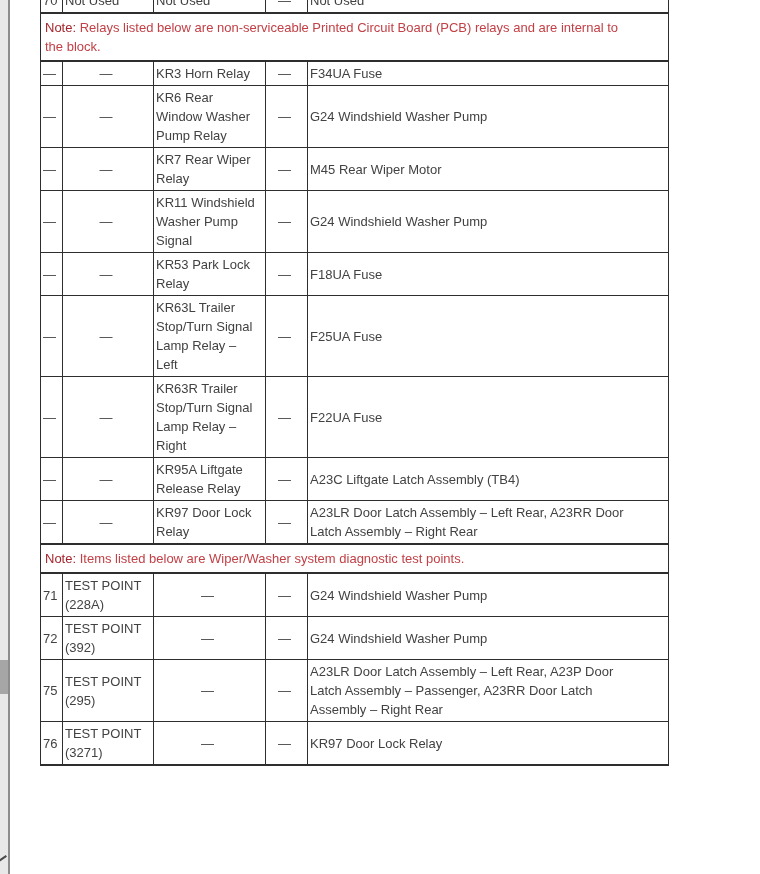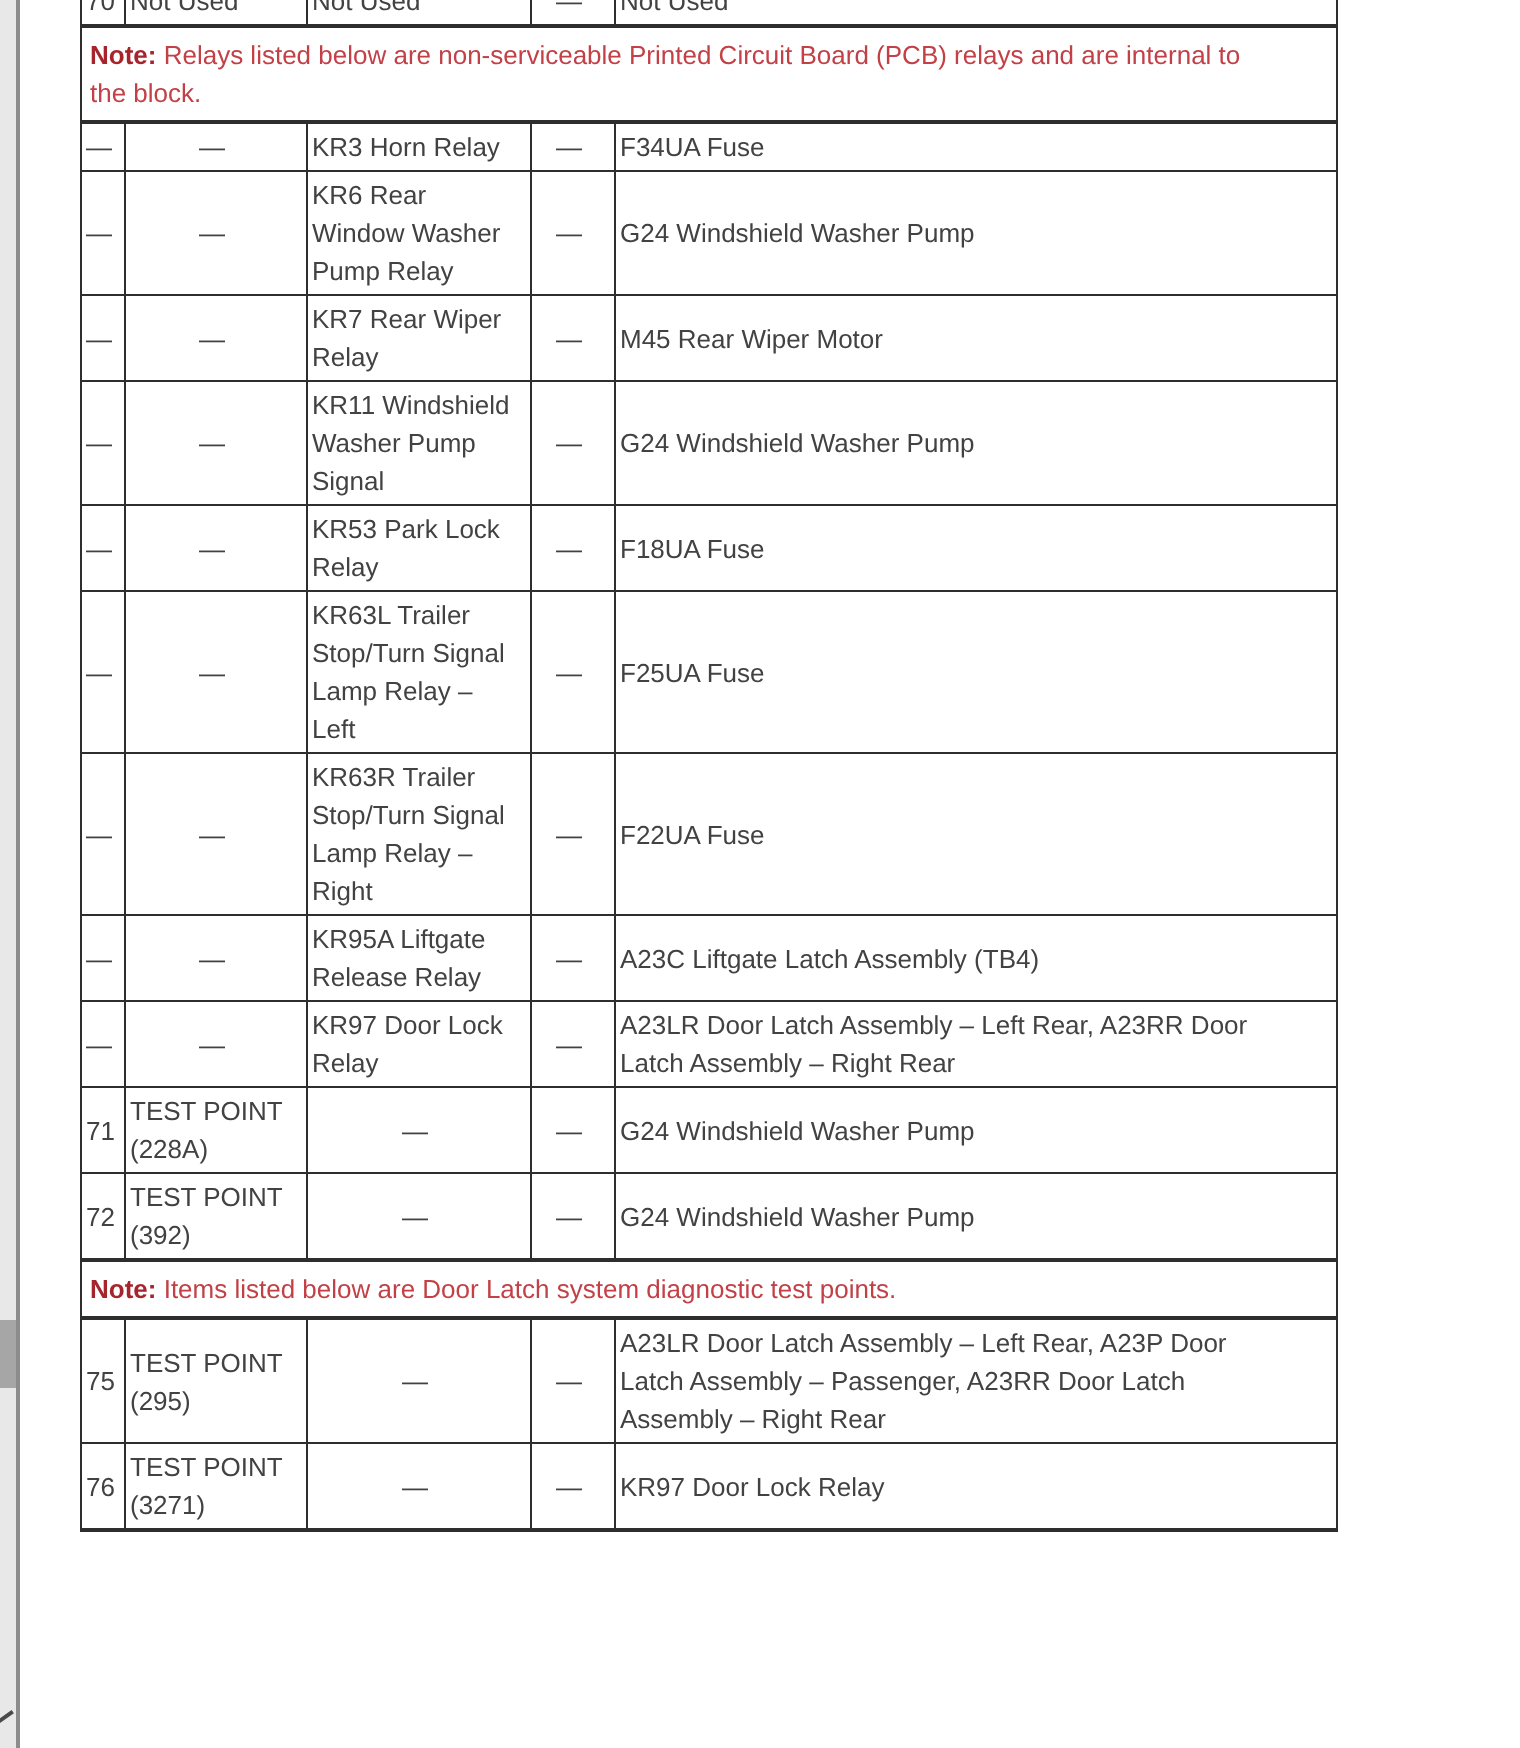--- a/index.html
+++ b/index.html
@@ -45,21 +45,21 @@
     overflow: hidden;
   }
   td.center { text-align: center; }
   tr.note-row td {
     border-top: 2px solid var(--border);
     border-bottom: 2px solid var(--border);
     color: var(--note-text);
     padding: 4px 4px;
     white-space: pre-line;
   }
-  .note-label { color: var(--note-label); font-weight: bold; }
+  .note-label { color: var(--note-label); font-weight: normal; }
   tr:last-child td { border-bottom-width: 2px; }
 </style>
 </head>
 <body>
 
 <div class="viewport">
 
   <div class="left-scrollbar">
     <div class="scroll-thumb" style="top: 660px; height: 34px;"></div>
   </div>
@@ -158,38 +158,38 @@
           </tr>
           <tr>
             <td class="c0">—</td>
             <td class="c1 center">—</td>
             <td class="c2">KR97 Door Lock
 Relay</td>
             <td class="c3 center">—</td>
             <td class="c4">A23LR Door Latch Assembly – Left Rear, A23RR Door
 Latch Assembly – Right Rear</td>
           </tr>
+          <tr class="note-row">
+            <td colspan="5"><span class="note-label">Note:</span> Items listed below are Wiper/Washer system diagnostic test points.</td>
+          </tr>
           <tr>
             <td class="c0">71</td>
             <td class="c1">TEST POINT
 (228A)</td>
             <td class="c2 center">—</td>
             <td class="c3 center">—</td>
             <td class="c4">G24 Windshield Washer Pump</td>
           </tr>
           <tr>
             <td class="c0">72</td>
             <td class="c1">TEST POINT
 (392)</td>
             <td class="c2 center">—</td>
             <td class="c3 center">—</td>
             <td class="c4">G24 Windshield Washer Pump</td>
-          </tr>
-          <tr class="note-row">
-            <td colspan="5"><span class="note-label">Note:</span> Items listed below are Door Latch system diagnostic test points.</td>
           </tr>
           <tr>
             <td class="c0">75</td>
             <td class="c1">TEST POINT
 (295)</td>
             <td class="c2 center">—</td>
             <td class="c3 center">—</td>
             <td class="c4">A23LR Door Latch Assembly – Left Rear, A23P Door
 Latch Assembly – Passenger, A23RR Door Latch
 Assembly – Right Rear</td>

